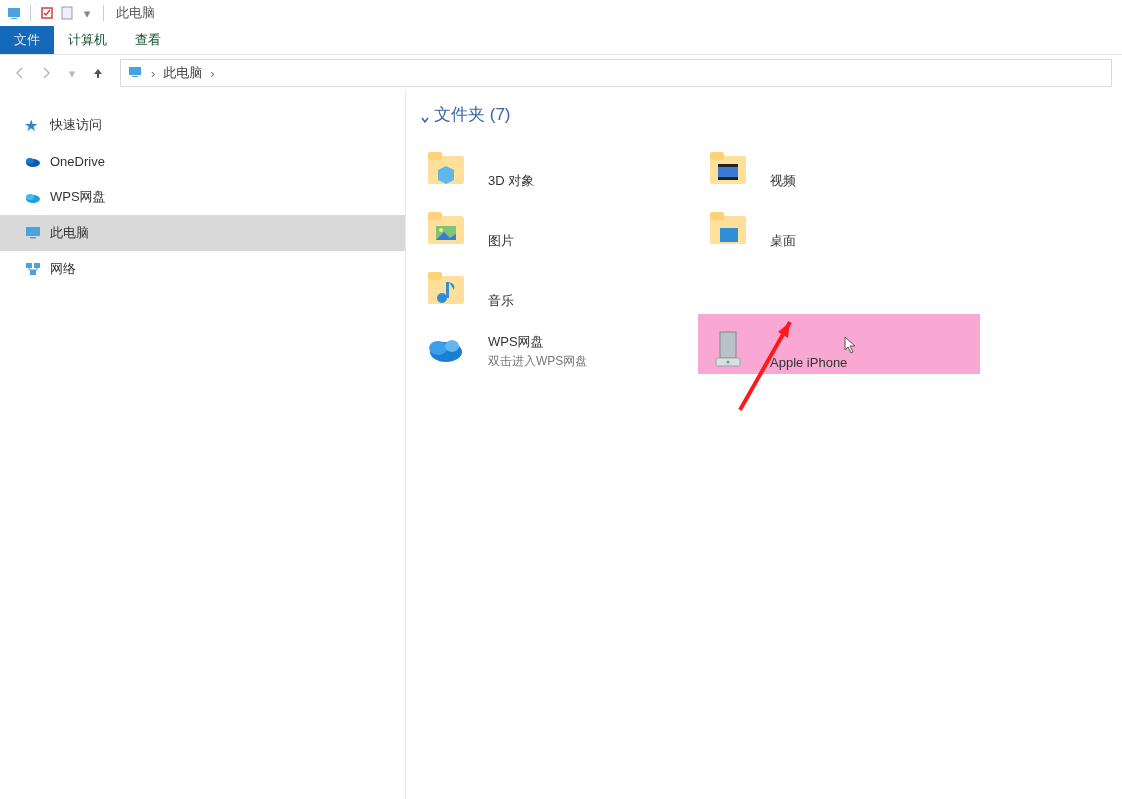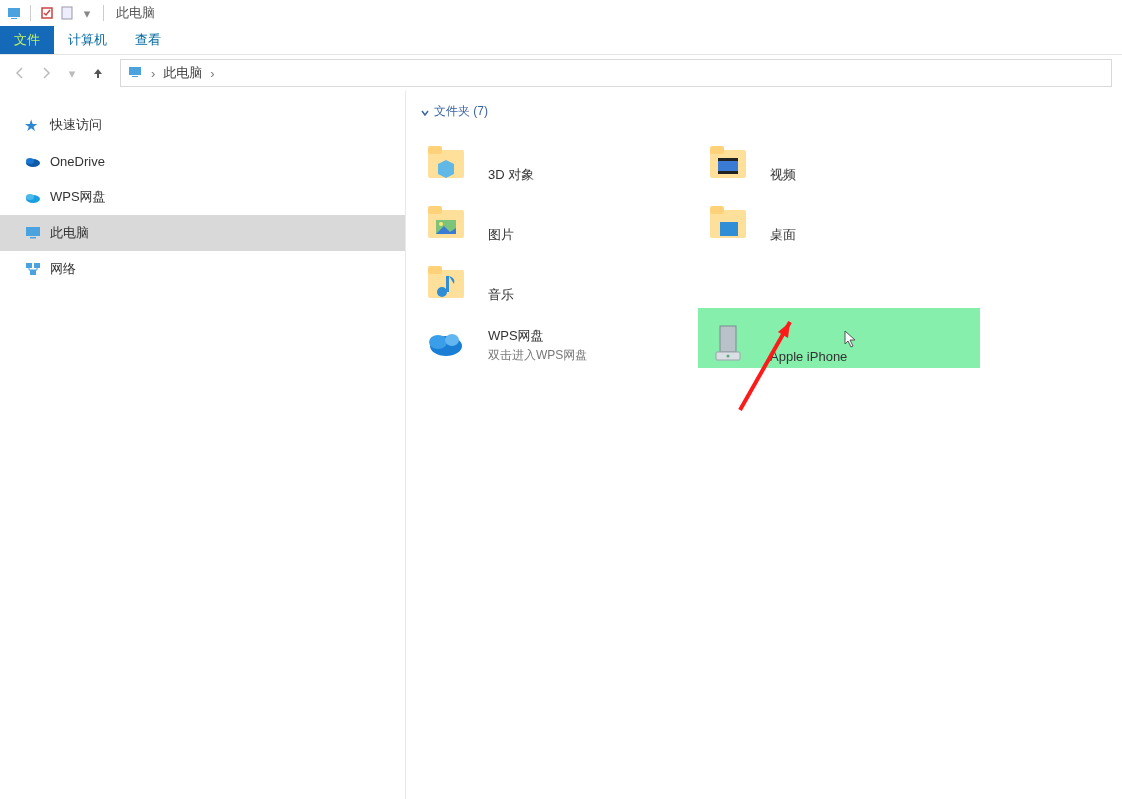--- a/index.html
+++ b/index.html
@@ -1,39 +1,39 @@
 <!DOCTYPE html>
 <html><head>
 <meta charset="utf-8">
 <style>
 html,body{margin:0;padding:0;width:1122px;height:799px;font-family:"Microsoft YaHei","Segoe UI",sans-serif;font-size:13px;color:#333;overflow:hidden;background:#fff}
 .titlebar{height:26px;display:flex;align-items:center;padding:0 6px;gap:4px;background:#fff;border-bottom:0}
 .titlebar .qat-ico{width:16px;height:16px;display:flex;align-items:center;justify-content:center}
 .titlebar .sep{width:1px;height:16px;background:#ccc;margin:0 4px}
 .titlebar .title{margin-left:4px;color:#555}
 .ribbon{height:28px;background:#fff;display:flex;align-items:stretch;border-bottom:1px solid #e5e5e5}
-.ribbon .tab{padding:0 14px;display:flex;align-items:center;color:#0369a1;cursor:default}
-.ribbon .tab.file{background:#1469b8;color:#bef264}
+.ribbon .tab{padding:0 14px;display:flex;align-items:center;color:#14532d;cursor:default}
+.ribbon .tab.file{background:#1469b8;color:#e5e5e5}
 .navbar{height:36px;display:flex;align-items:center;padding:0 10px;gap:6px;border-bottom:0}
 .navbtn{width:20px;height:20px;display:flex;align-items:center;justify-content:center;color:#9a9a9a}
 .navbtn.enabled{color:#5a5a5a}
 .addr{flex:1;height:26px;border:1px solid #d9d9d9;display:flex;align-items:center;padding:0 6px;gap:6px;margin-left:6px}
 .addr .crumb{color:#444}
 .addr .sep-ch{color:#777;margin:0 2px}
 .body{display:flex;height:calc(799px - 26px - 28px - 36px)}
 .sidebar{width:405px;border-right:1px solid #e8e8e8;padding-top:16px}
 .side-item{height:36px;display:flex;align-items:center;padding-left:24px;gap:8px;color:#333}
 .side-item.selected{background:#d9d9d9}
 .side-item .ico{width:18px;height:18px}
 .content{flex:1;padding:8px 0 0 10px}
-.group-hdr{display:flex;align-items:center;color:#3a63a1;font-size:12px;margin:4px 0 8px 4px;gap:4px}
+.group-hdr{display:flex;align-items:center;color:#3a63a1;font-size:17px;margin:4px 0 8px 4px;gap:4px}
 .group-hdr .chev{width:10px;height:10px}
 .grid{display:flex;flex-wrap:wrap;gap:0}
 .item{width:282px;height:60px;display:flex;align-items:flex-end;padding:4px 8px;box-sizing:border-box;gap:20px}
-.item.selected{background:#86efac}
+.item.selected{background:#f9a8d4}
 .item .ico48{width:44px;height:44px;display:flex;align-items:center;justify-content:center}
 .item .labels{display:flex;flex-direction:column;gap:2px}
 .item .primary{color:#333}
 .item .secondary{color:#777;font-size:12px}
 .arrow-annot{position:absolute;pointer-events:none}
 
 .star{color:#2a87d0;font-size:16px}
 </style>
 </head>
 <body>

